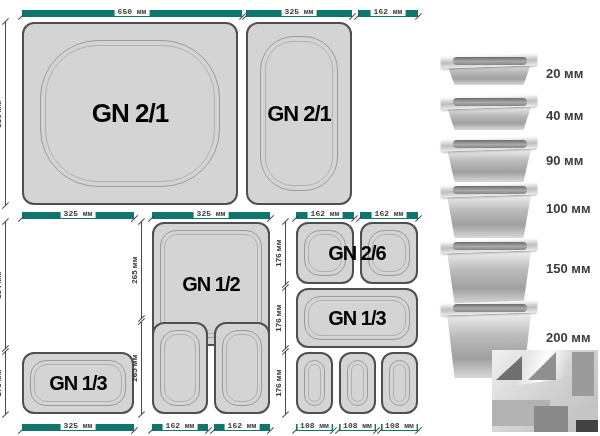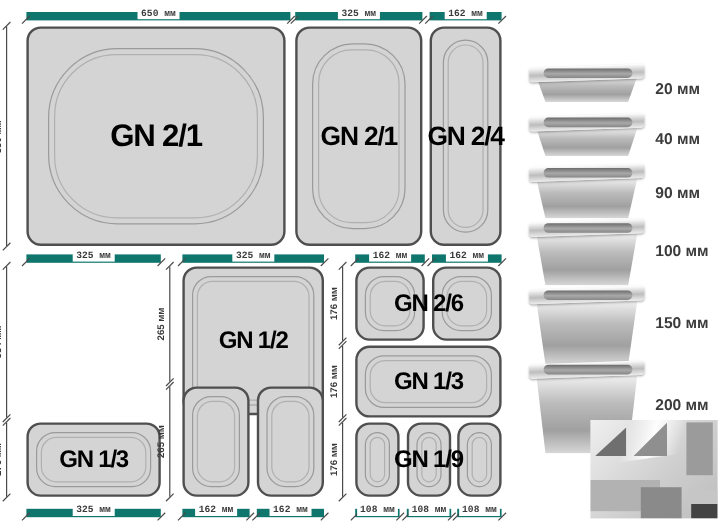--- a/index.html
+++ b/index.html
@@ -111,23 +111,20 @@
   <div class="dimv" style="left:5px;top:22px;height:183px">
     <span class="dim-label">530 мм</span>
   </div>
 
   <div class="pan big" style="left:22px;top:22px;width:216px;height:183px">
     <div class="pan-label fs26" style="inset:0">GN 2/1</div>
   </div>
   <div class="pan tall" style="left:246px;top:22px;width:106px;height:183px">
     <div class="pan-label fs22" style="inset:0">GN 2/1</div>
   </div>
-  <div class="pan narrow" style="left:358px;top:22px;width:60px;height:183px">
-    <div class="pan-label fs22" style="inset:0">GN 2/4</div>
-  </div>
 
   <div class="dimh" style="left:22px;top:212px;width:112px">
     <span class="dim-label">325 мм</span>
   </div>
   <div class="dimv" style="left:5px;top:222px;height:126px">
     <span class="dim-label">354 мм</span>
   </div>
   <div class="dimv" style="left:5px;top:352px;height:62px">
     <span class="dim-label">176 мм</span>
   </div>
@@ -176,21 +173,20 @@
   </div>
   <div class="pan" style="left:296px;top:222px;width:58px;height:62px"></div>
   <div class="pan" style="left:360px;top:222px;width:58px;height:62px"></div>
   <div class="span-label fs20" style="left:296px;top:222px;width:122px;height:62px">GN 2/6</div>
   <div class="pan" style="left:296px;top:288px;width:122px;height:60px">
     <div class="pan-label fs20" style="inset:0">GN 1/3</div>
   </div>
   <div class="pan" style="left:296px;top:352px;width:37px;height:62px"></div>
   <div class="pan" style="left:339px;top:352px;width:37px;height:62px"></div>
   <div class="pan" style="left:381px;top:352px;width:37px;height:62px"></div>
-  <div class="span-label fs20" style="left:296px;top:352px;width:122px;height:62px">GN 1/9</div>
   <div class="dimh" style="left:296px;top:424px;width:37px">
     <span class="dim-label">108 мм</span>
   </div>
   <div class="dimh" style="left:339px;top:424px;width:37px">
     <span class="dim-label">108 мм</span>
   </div>
   <div class="dimh" style="left:381px;top:424px;width:37px">
     <span class="dim-label">108 мм</span>
   </div>
 

